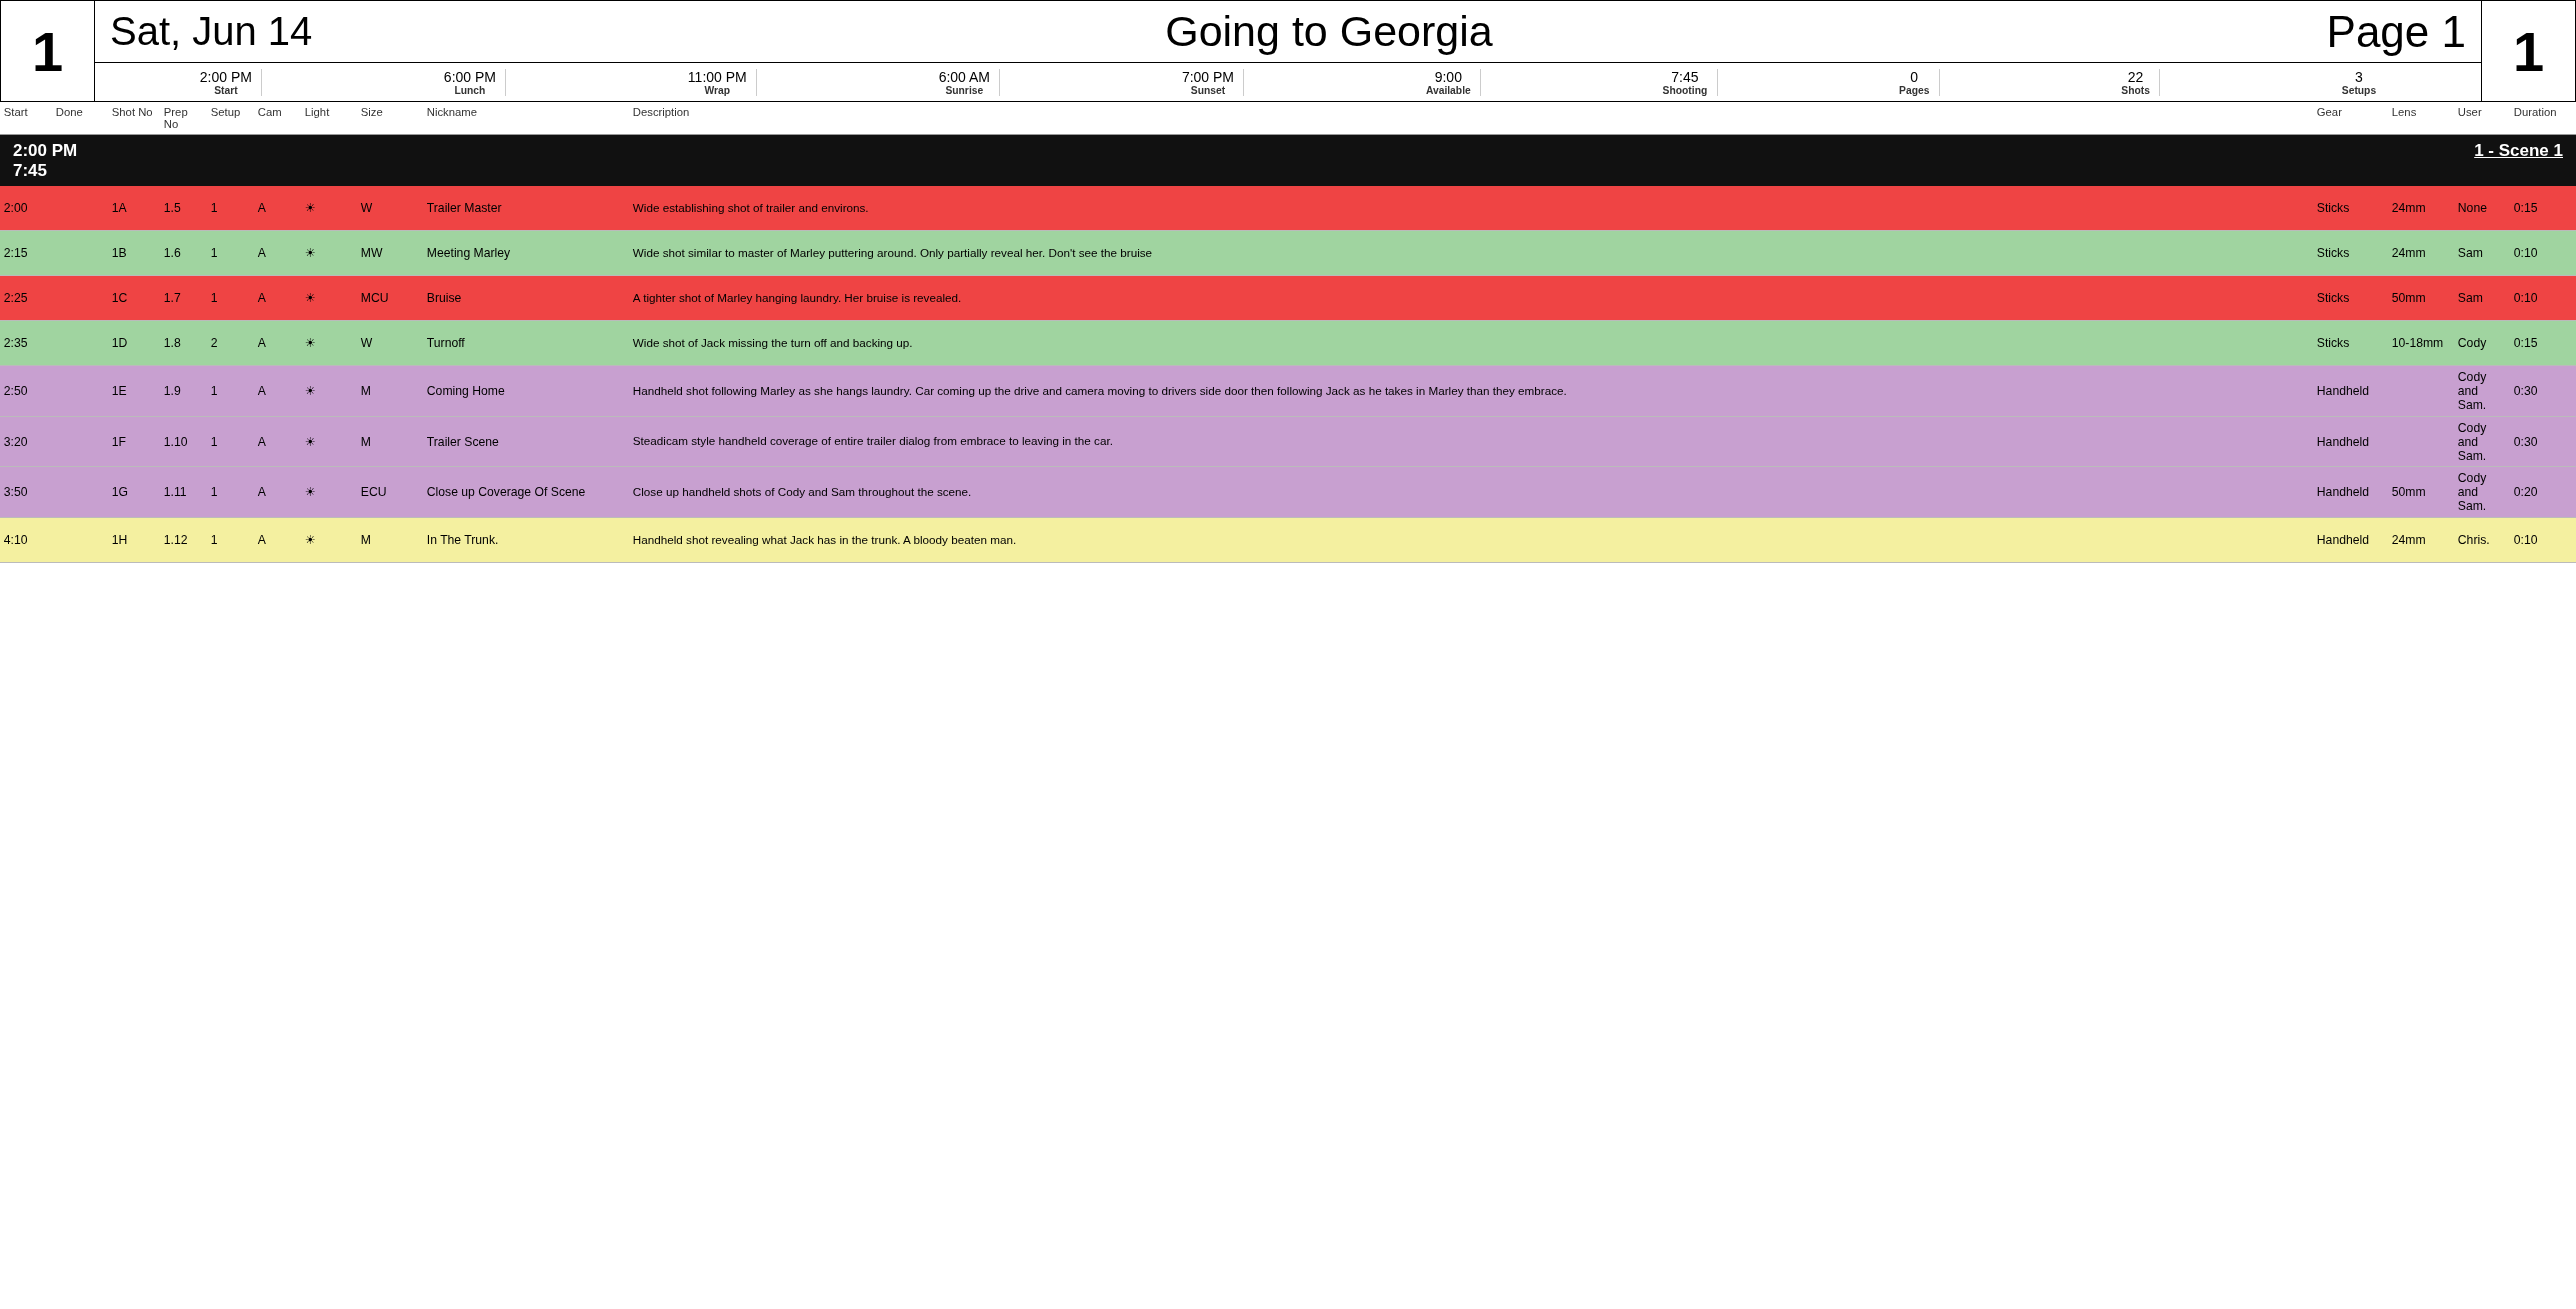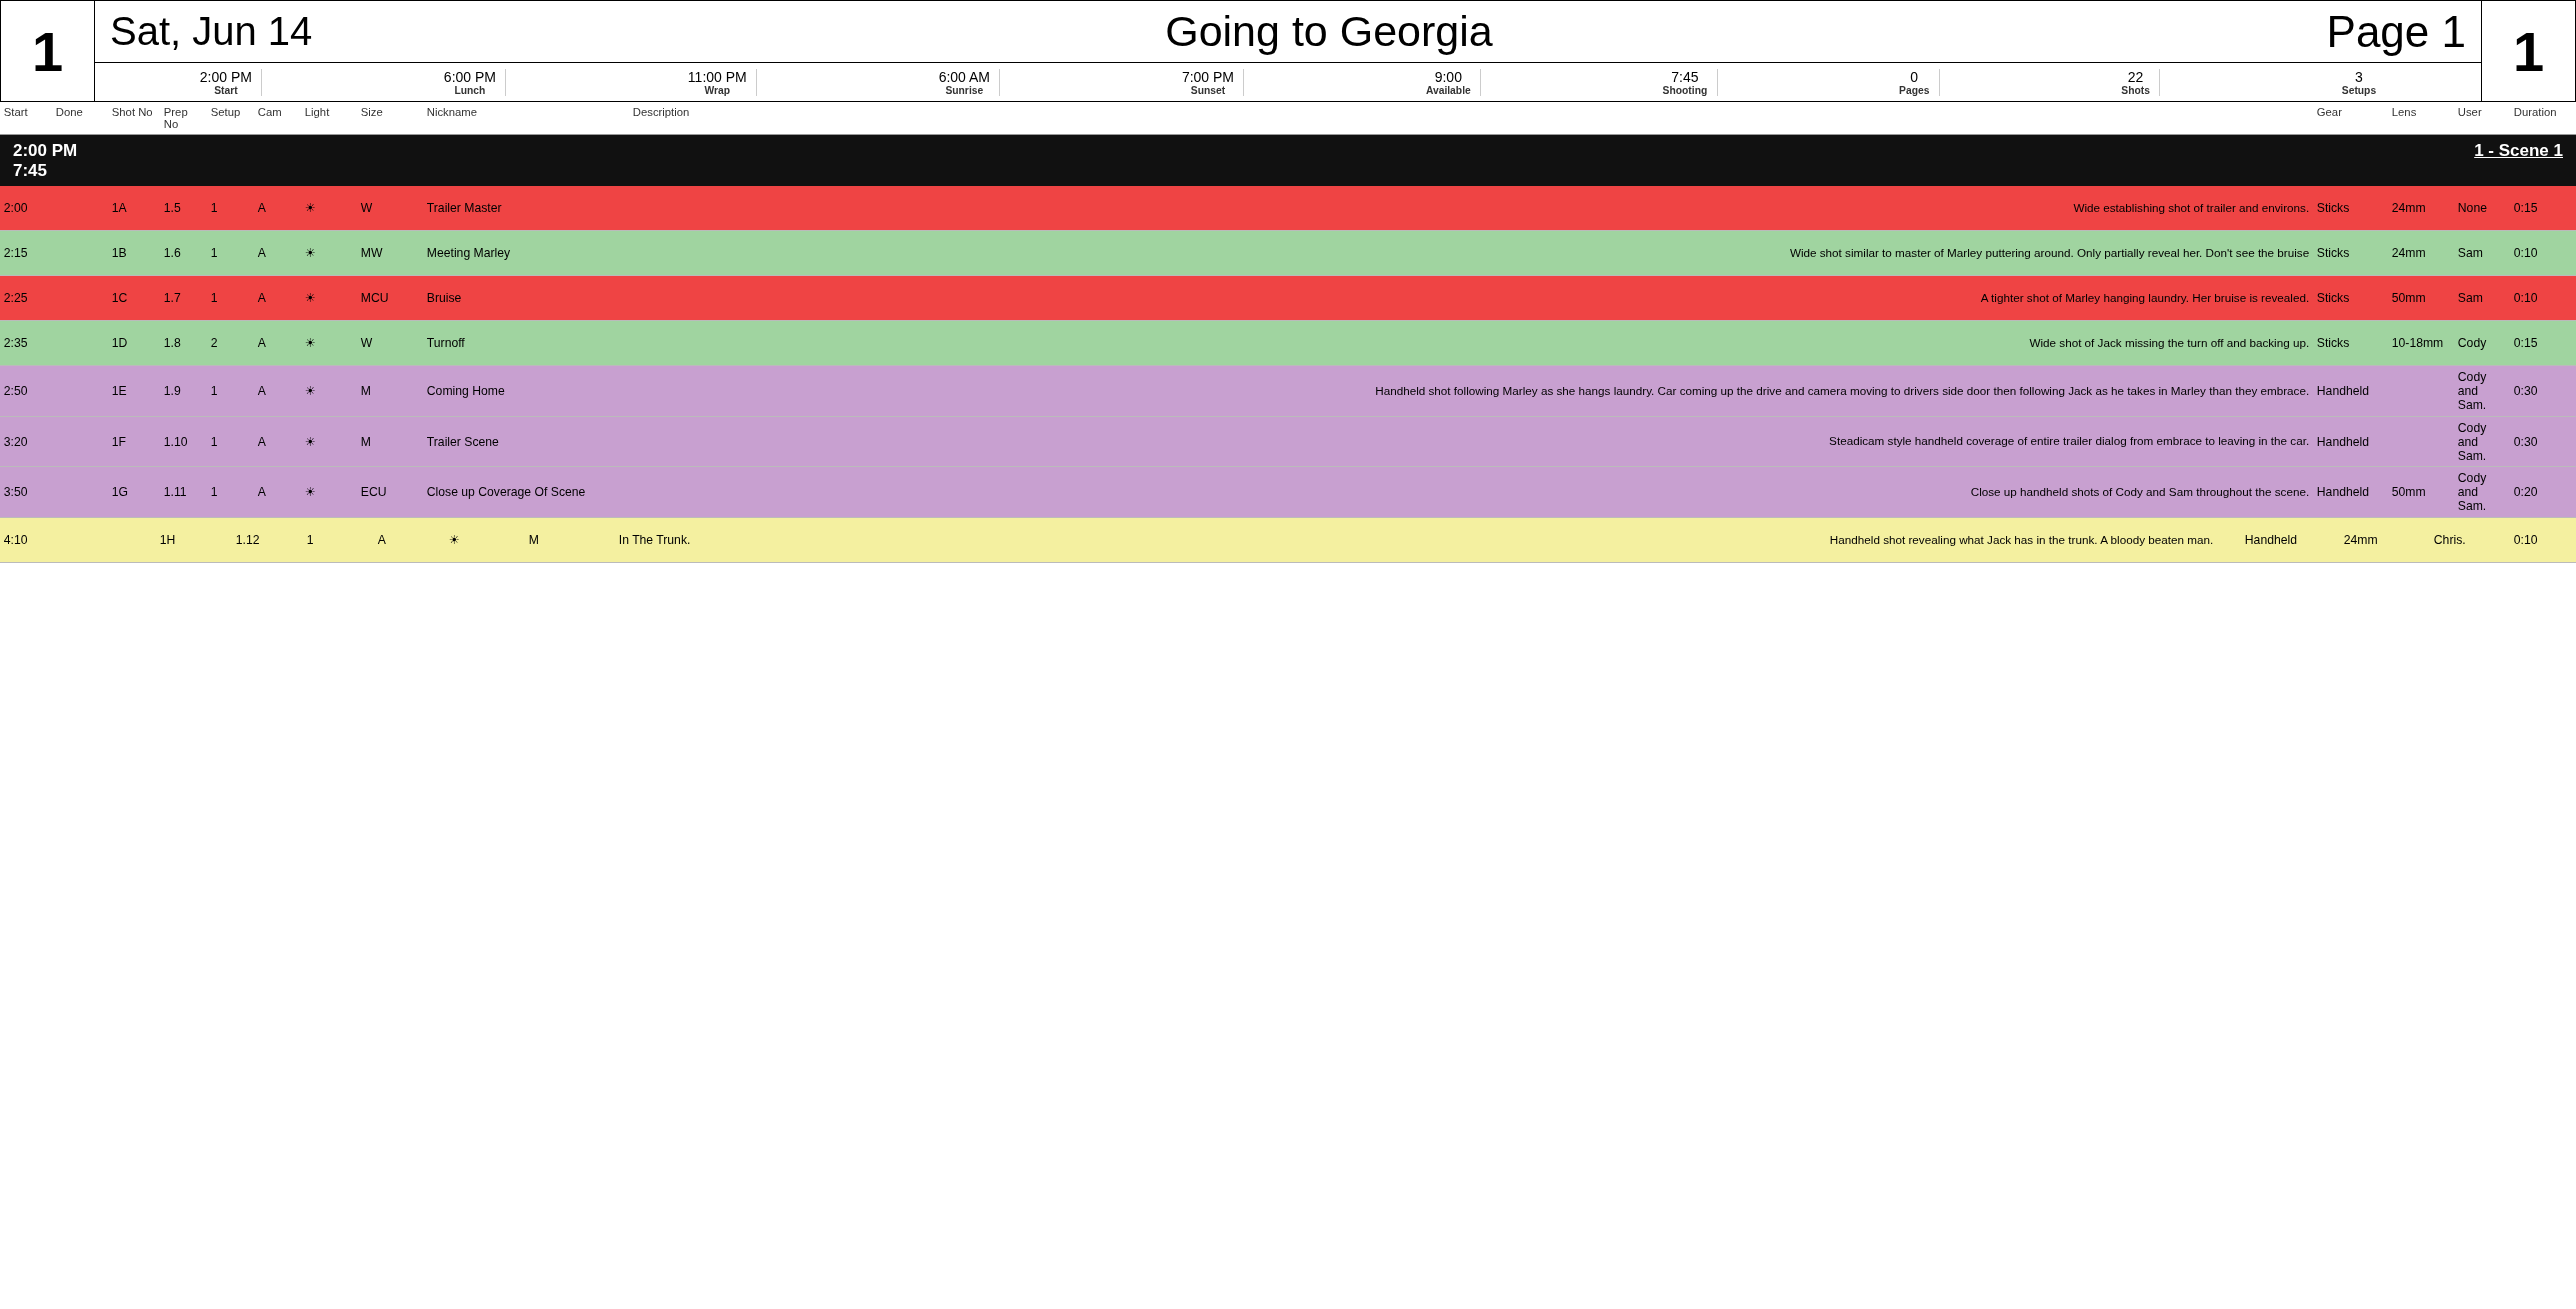--- a/index.html
+++ b/index.html
@@ -56,24 +56,24 @@
       grid-template-columns: 52px 56px 52px 47px 47px 47px 56px 66px 206px 1fr 75px 66px 56px 66px;
       border-bottom: 0.9px solid #bbb;
       min-height: 45px;
       align-items: center;
     }
     .shot-row div { padding: 3.8px 3.8px; vertical-align: middle; }
 
     .row-pink { background: #ef4444; }
     .row-green { background: #a0d4a0; }
     .row-purple { background: #c8a0d0; }
-    .row-yellow { background: #f4f0a0; gap: 24px; }
+    .row-yellow { background: #f4f0a0; }
 
     .cell { padding: 3.8px 3.8px; font-size: 12.2px; }
-    .cell-desc { font-size: 11.7px; line-height: 1.4; text-align: right; }
+    .cell-desc { font-size: 11.7px; line-height: 1.4; }
   </style>
 </head>
 <body>
 
 <div class="header-outer">
   <div class="header-page-left">1</div>
   <div class="header-center">
     <div class="header-title-row">
       <div class="header-date">Sat, Jun 14</div>
       <div class="header-title">Going  to Georgia</div>

